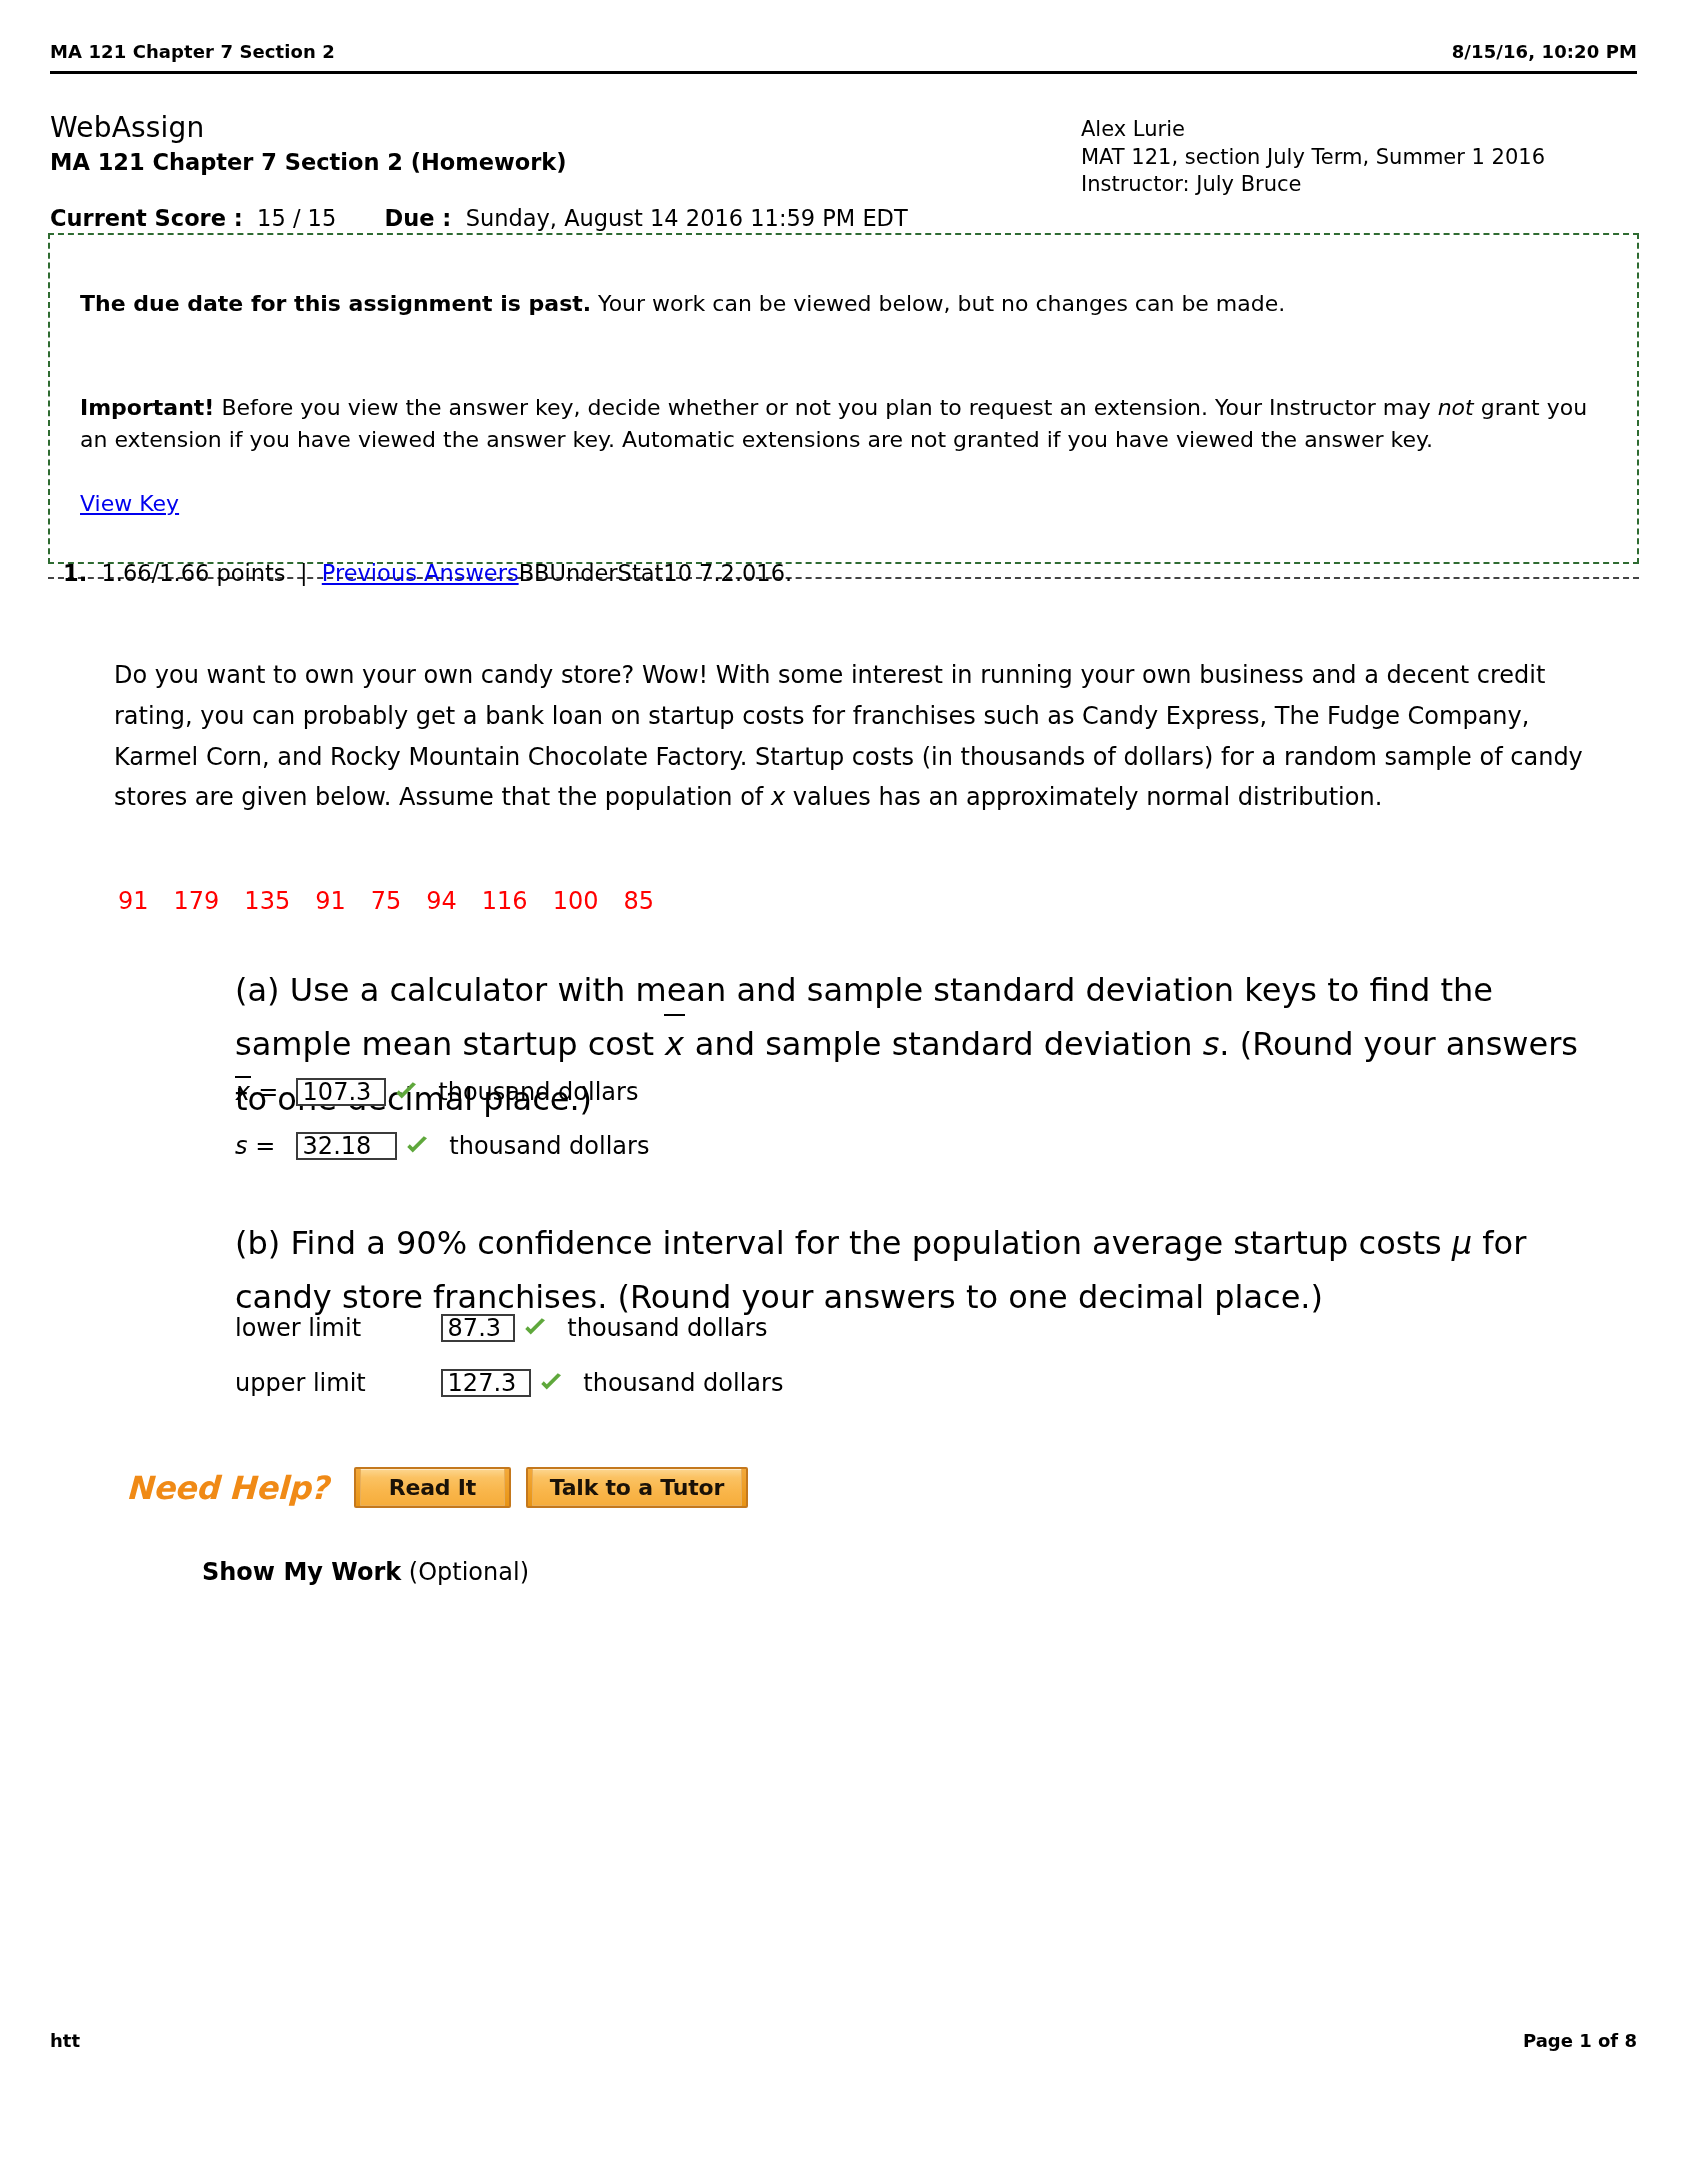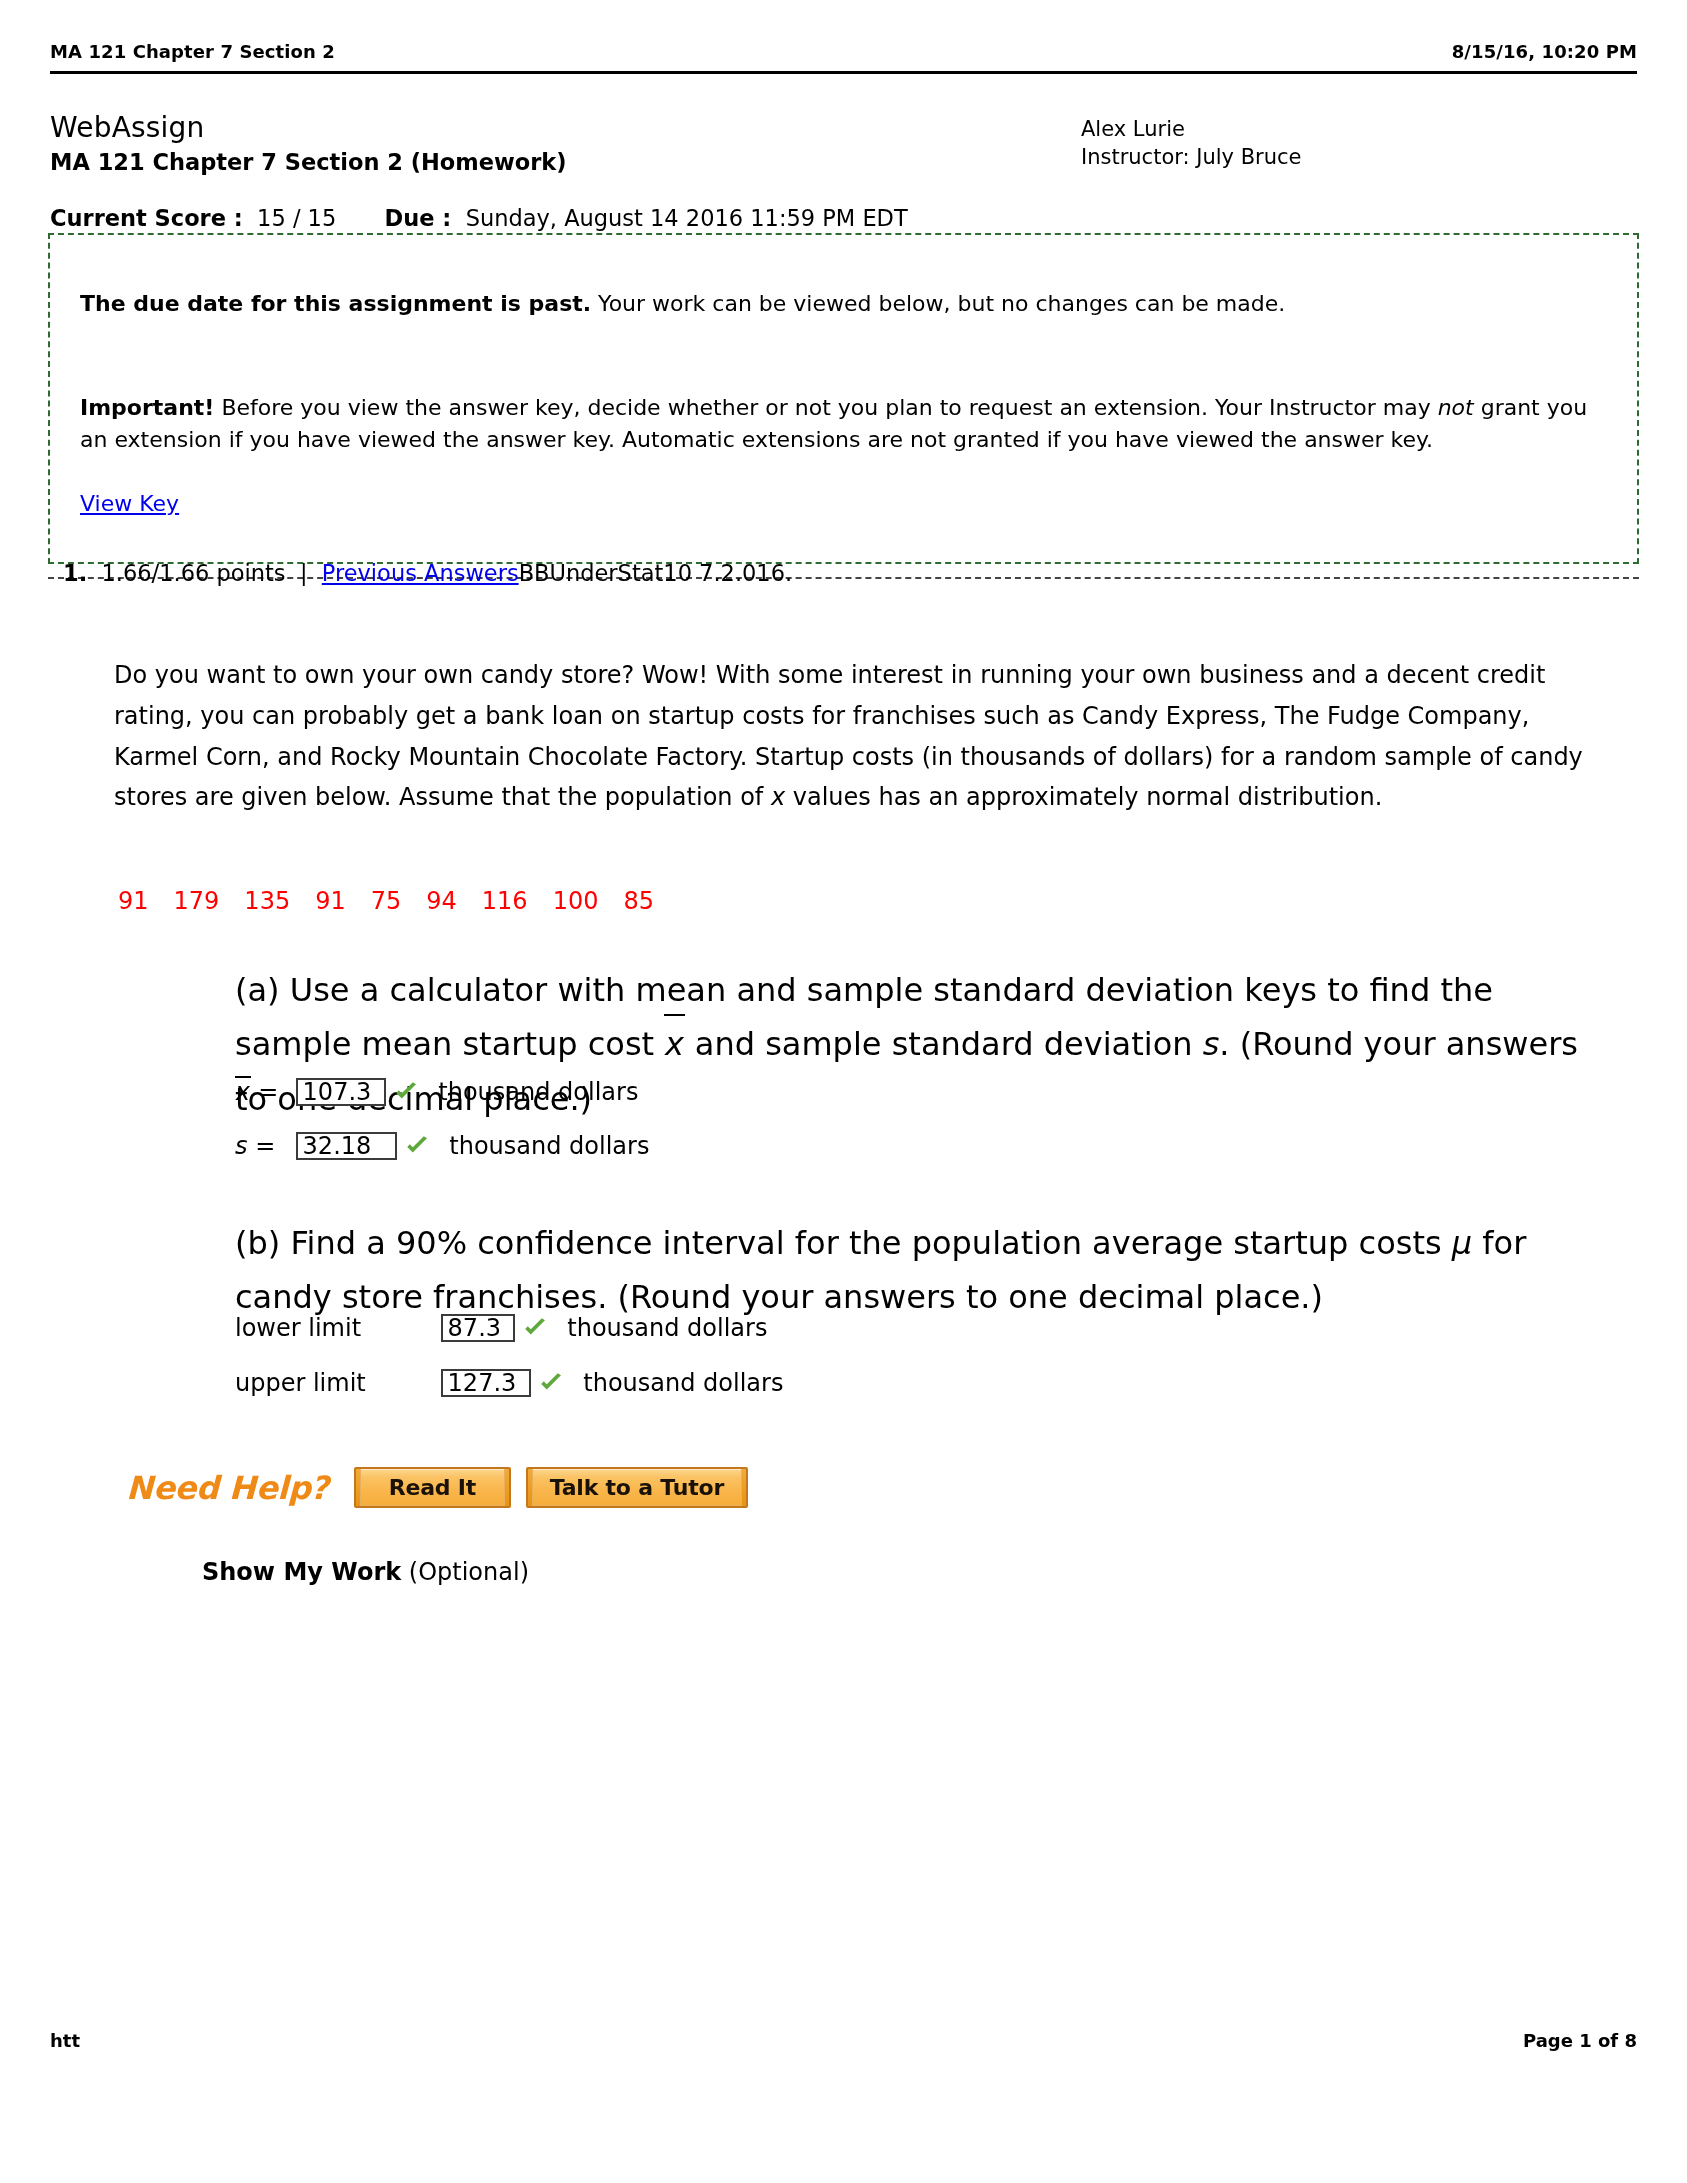--- a/index.html
+++ b/index.html
@@ -301,20 +301,21 @@
   </div>
   <div class="header-rule"></div>
 
   <div class="assign-head">
     <div class="brand-block">
       <div class="brand-name">WebAssign</div>
       <div class="assign-title">MA 121 Chapter 7 Section 2 (Homework)</div>
     </div>
     <div class="student-block">
       <div>Alex Lurie</div>
+      <div>MAT 121, section July Term, Summer 1 2016</div>
       <div>Instructor: July Bruce</div>
     </div>
   </div>
 
   <div class="score-line">
     <b>Current Score :</b>
     <span>&nbsp;</span><span>15 / 15</span>
     <span class="gap"></span>
     <b>Due :</b>
     <span>&nbsp;</span><span>Sunday, August 14 2016 11:59 PM EDT</span>

